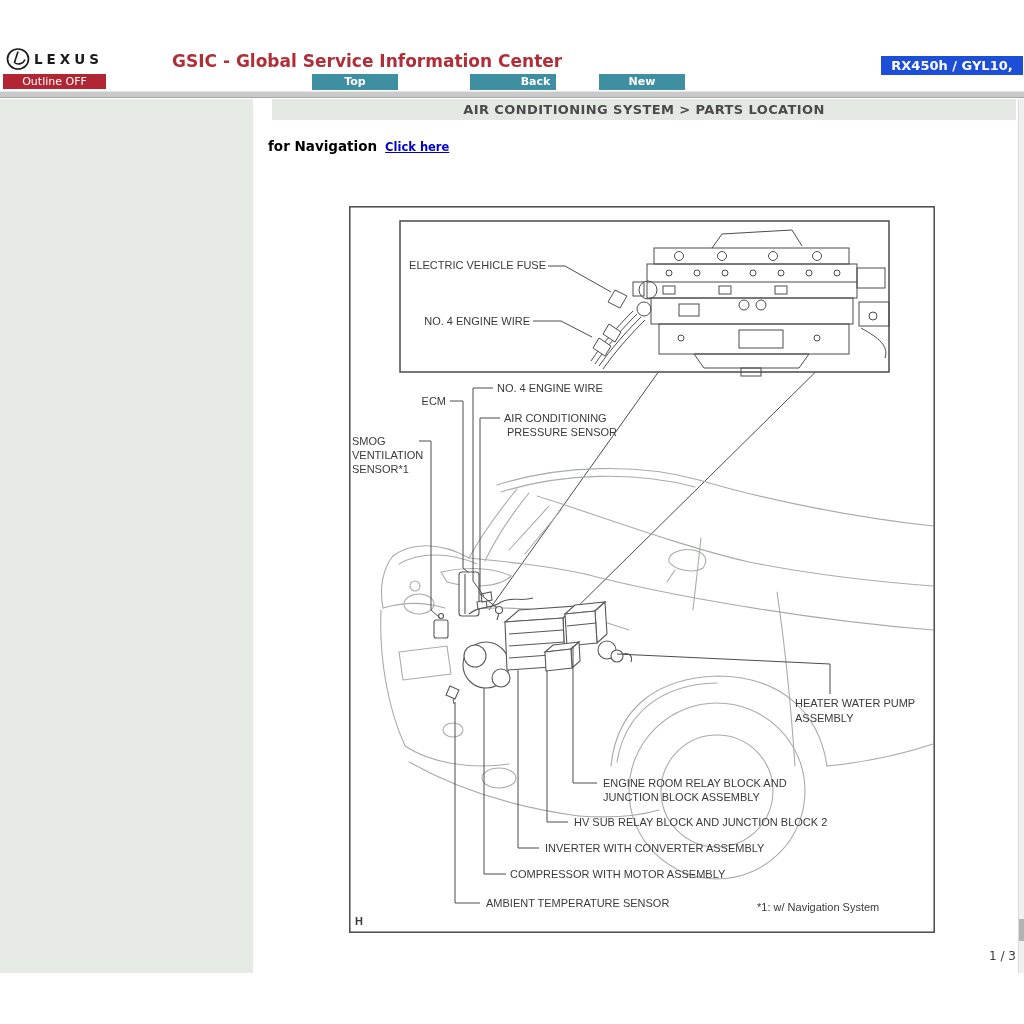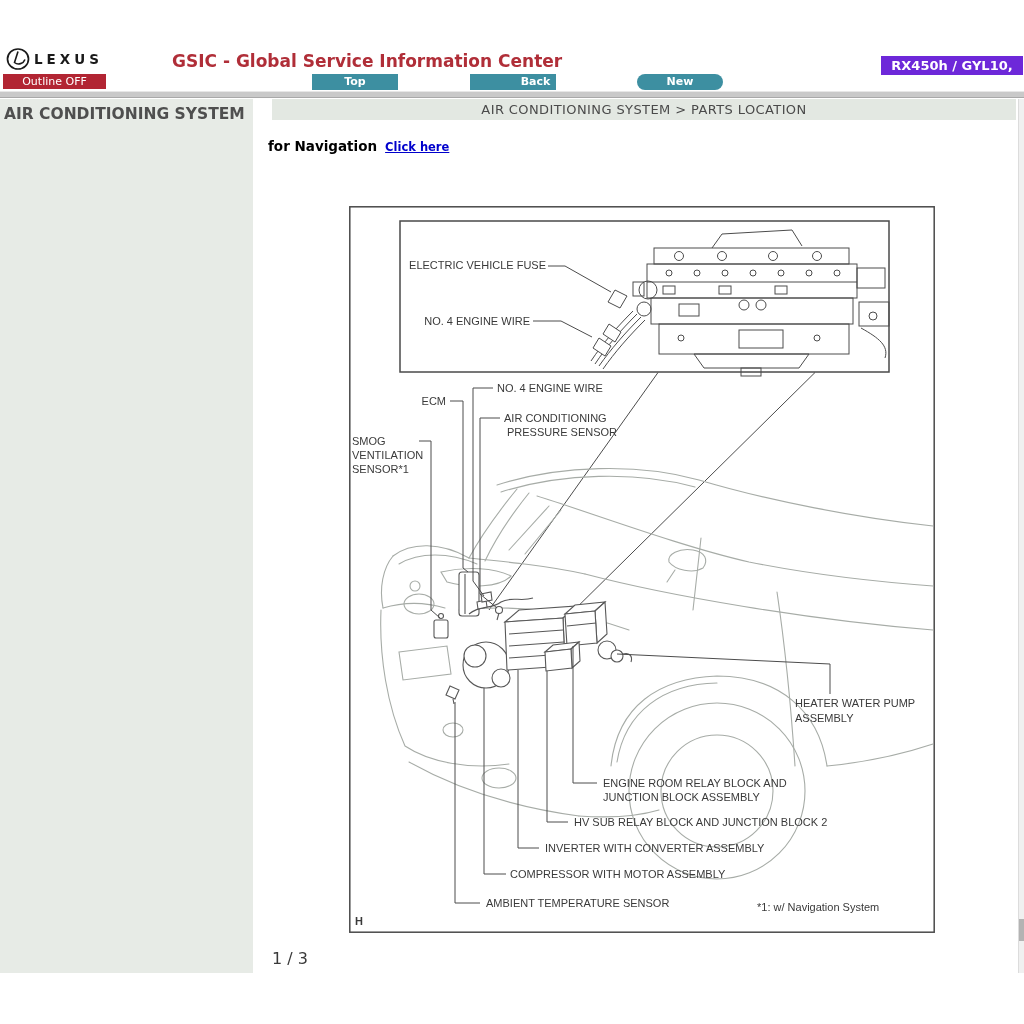--- a/index.html
+++ b/index.html
@@ -7,39 +7,39 @@
               font-family:"DejaVu Sans", sans-serif; overflow:hidden; }
   .abs { position:absolute; }
 
   
   .brand { left:6px; top:47px; width:150px; height:24px; }
   .app-title { left:152px; top:51px; font-size:17px; font-weight:bold; color:#b02e38;margin-left:20px; }
   .btn-outline { left:3px; top:74px; width:103px; height:15px; background:#b22533; color:#fff;
                  font-size:11px; font-weight:normal; text-align:center; line-height:15px; cursor:pointer; }
   .nav-btn { top:74px; width:86px; height:16px; background:#3d8fa1; color:#fff; font-size:11px;
              font-weight:bold; text-align:center; line-height:16px; cursor:pointer; }
-  .nav-top { left:312px; } .nav-back { left:470px;padding-left:45px; } .nav-new { left:637px;border-radius:8px; }
-  .vehicle-badge { left:881px; top:56px; width:142px; height:19px; background:#6d28d9; color:#fff;
+  .nav-top { left:312px; } .nav-back { left:470px;padding-left:45px; } .nav-new { left:599px; }
+  .vehicle-badge { left:881px; top:56px; width:142px; height:19px; background:#1d4ed8; color:#fff;
                    font-size:13px; font-weight:bold; text-align:center; line-height:19px; }
   .divider { left:0; top:91px; width:1024px; height:7px; background:#c9c9c9;
              border-top:1px solid #e7e7e7; border-bottom:1px solid #a9a9a9; }
 
   
   .sidebar { left:0; top:99px; width:253px; height:874px; background:#e7ebe6; }
   .sidebar-crumb { padding:6px 4px; font-size:15.5px; font-weight:bold; color:#4f4f4f; line-height:1.2; }
 
   
   .section-bar { left:272px; top:99px; width:744px; height:21px; background:#e3e8e2;
-                 font-size:13px; font-weight:normal; color:#4a4a4a; text-align:center;
+                 font-size:13px; font-weight:bold; color:#4a4a4a; text-align:center;
                  line-height:21px; letter-spacing:.4px; }
   .prep { left:268px; top:138px; font-size:13.5px; font-weight:bold; color:#000; }
   .prep a { font-size:11.5px; font-weight:bold; color:#0000cc; text-decoration:underline;
             margin-left:8px; cursor:pointer; }
   .diagram { left:349px; top:206px; }
-  .page-num { left:272px; top:949px; width:744px; text-align:left; font-size:16px; color:#3a3a3a; }
+  .page-num { left:272px; top:949px; width:744px; text-align:right; font-size:12px; color:#3a3a3a; }
 
   .scrollbar { left:1018px; top:99px; width:6px; height:874px; background:#f0f0f0; border-left:1px solid #dcdcdc; }
   .scroll-thumb { left:0; top:820px; width:6px; height:22px; background:#b3b3b3; }
 
   svg text { font-family:"Liberation Sans", sans-serif; font-size:11px; fill:#3a3a3a; }
   .art   { stroke:#a7aca7; fill:none; stroke-width:1.1; stroke-linecap:round; }
   .part  { stroke:#585858; fill:#fff;  stroke-width:1.1; }
   .partl { stroke:#585858; fill:none;  stroke-width:1.1; }
   .eng   { stroke:#4c4c4c; fill:none; stroke-width:1; }
   .engf  { stroke:#4c4c4c; fill:#fff; stroke-width:1; }
@@ -61,21 +61,20 @@
 <div class="abs app-title">GSIC - Global Service Information Center</div>
 <div class="abs btn-outline">Outline OFF</div>
 <div class="abs nav-btn nav-top">Top</div>
 <div class="abs nav-btn nav-back">Back</div>
 <div class="abs nav-btn nav-new">New</div>
 <div class="abs vehicle-badge">RX450h / GYL10, 15</div>
 <div class="abs divider"></div>
 
 <div class="abs sidebar">
   <div class="sidebar-crumb">
-    <div>AIR CONDITIONING SYSTEM</div>
   </div>
 </div>
 
 <div class="abs section-bar">AIR CONDITIONING SYSTEM &gt; PARTS LOCATION</div>
 <div class="abs prep">
   <span>for Navigation</span><a>Click here</a>
 </div>
 
 <svg class="abs diagram" width="586" height="727" viewBox="0 0 586 727">
 

